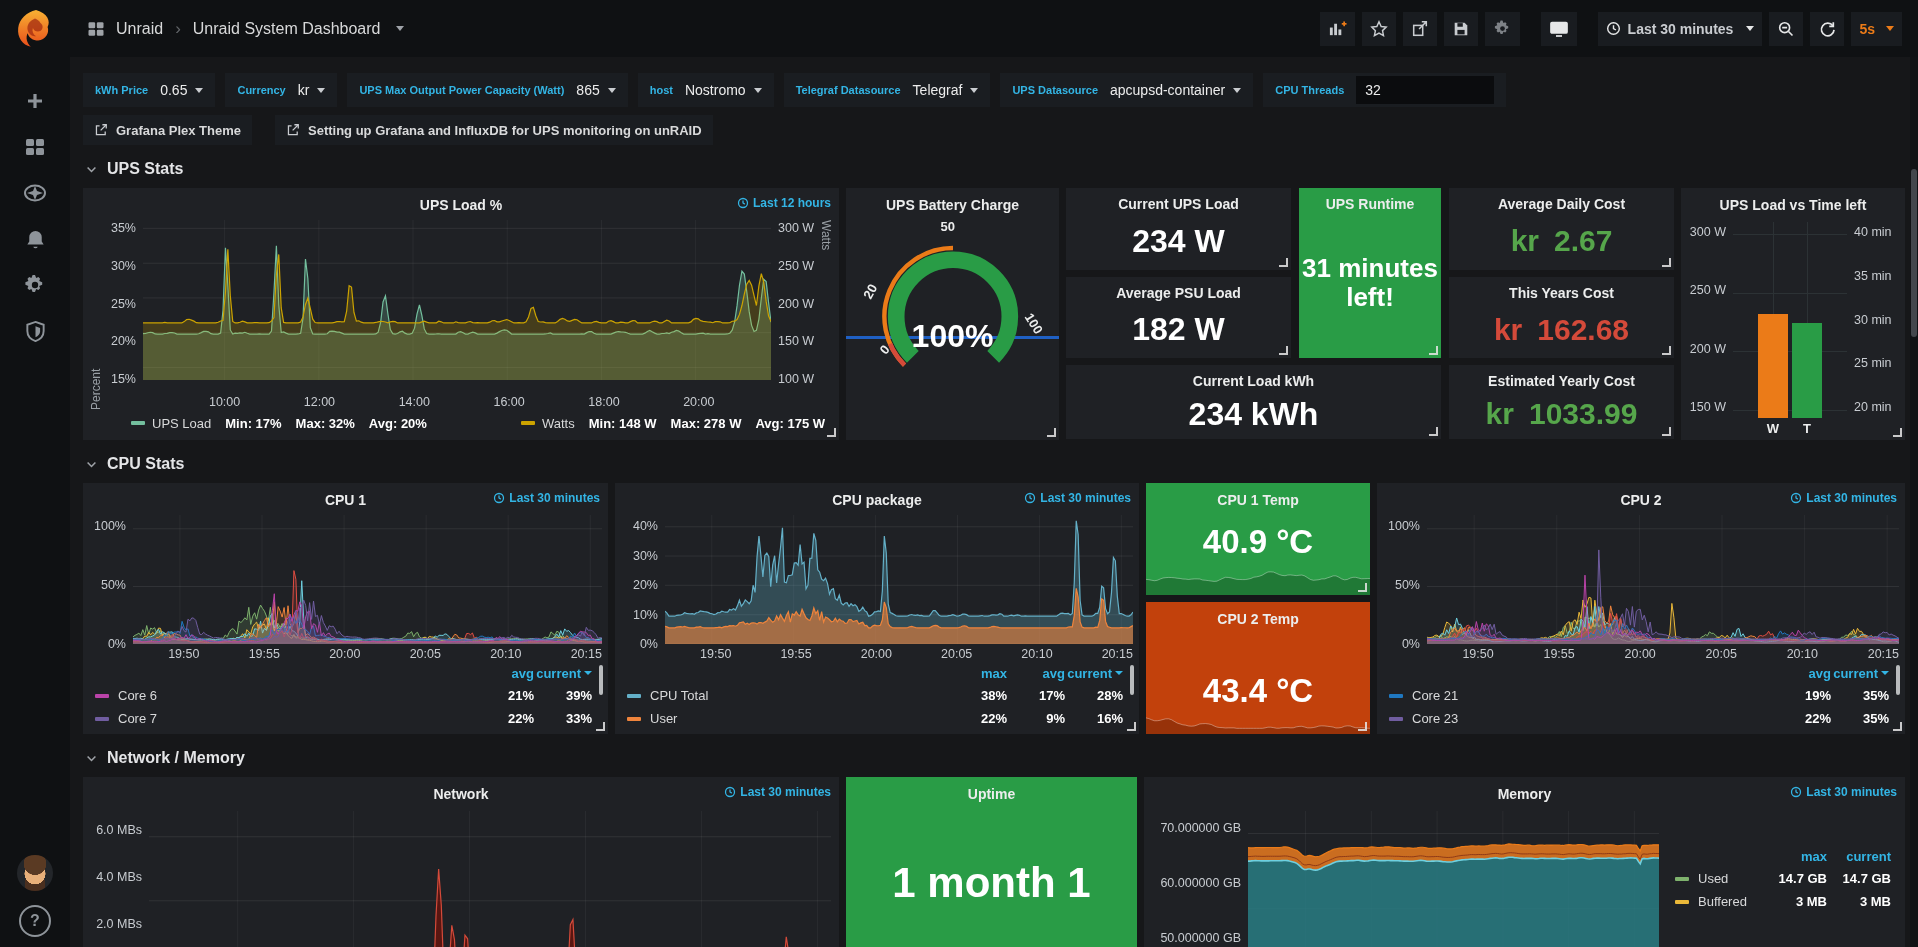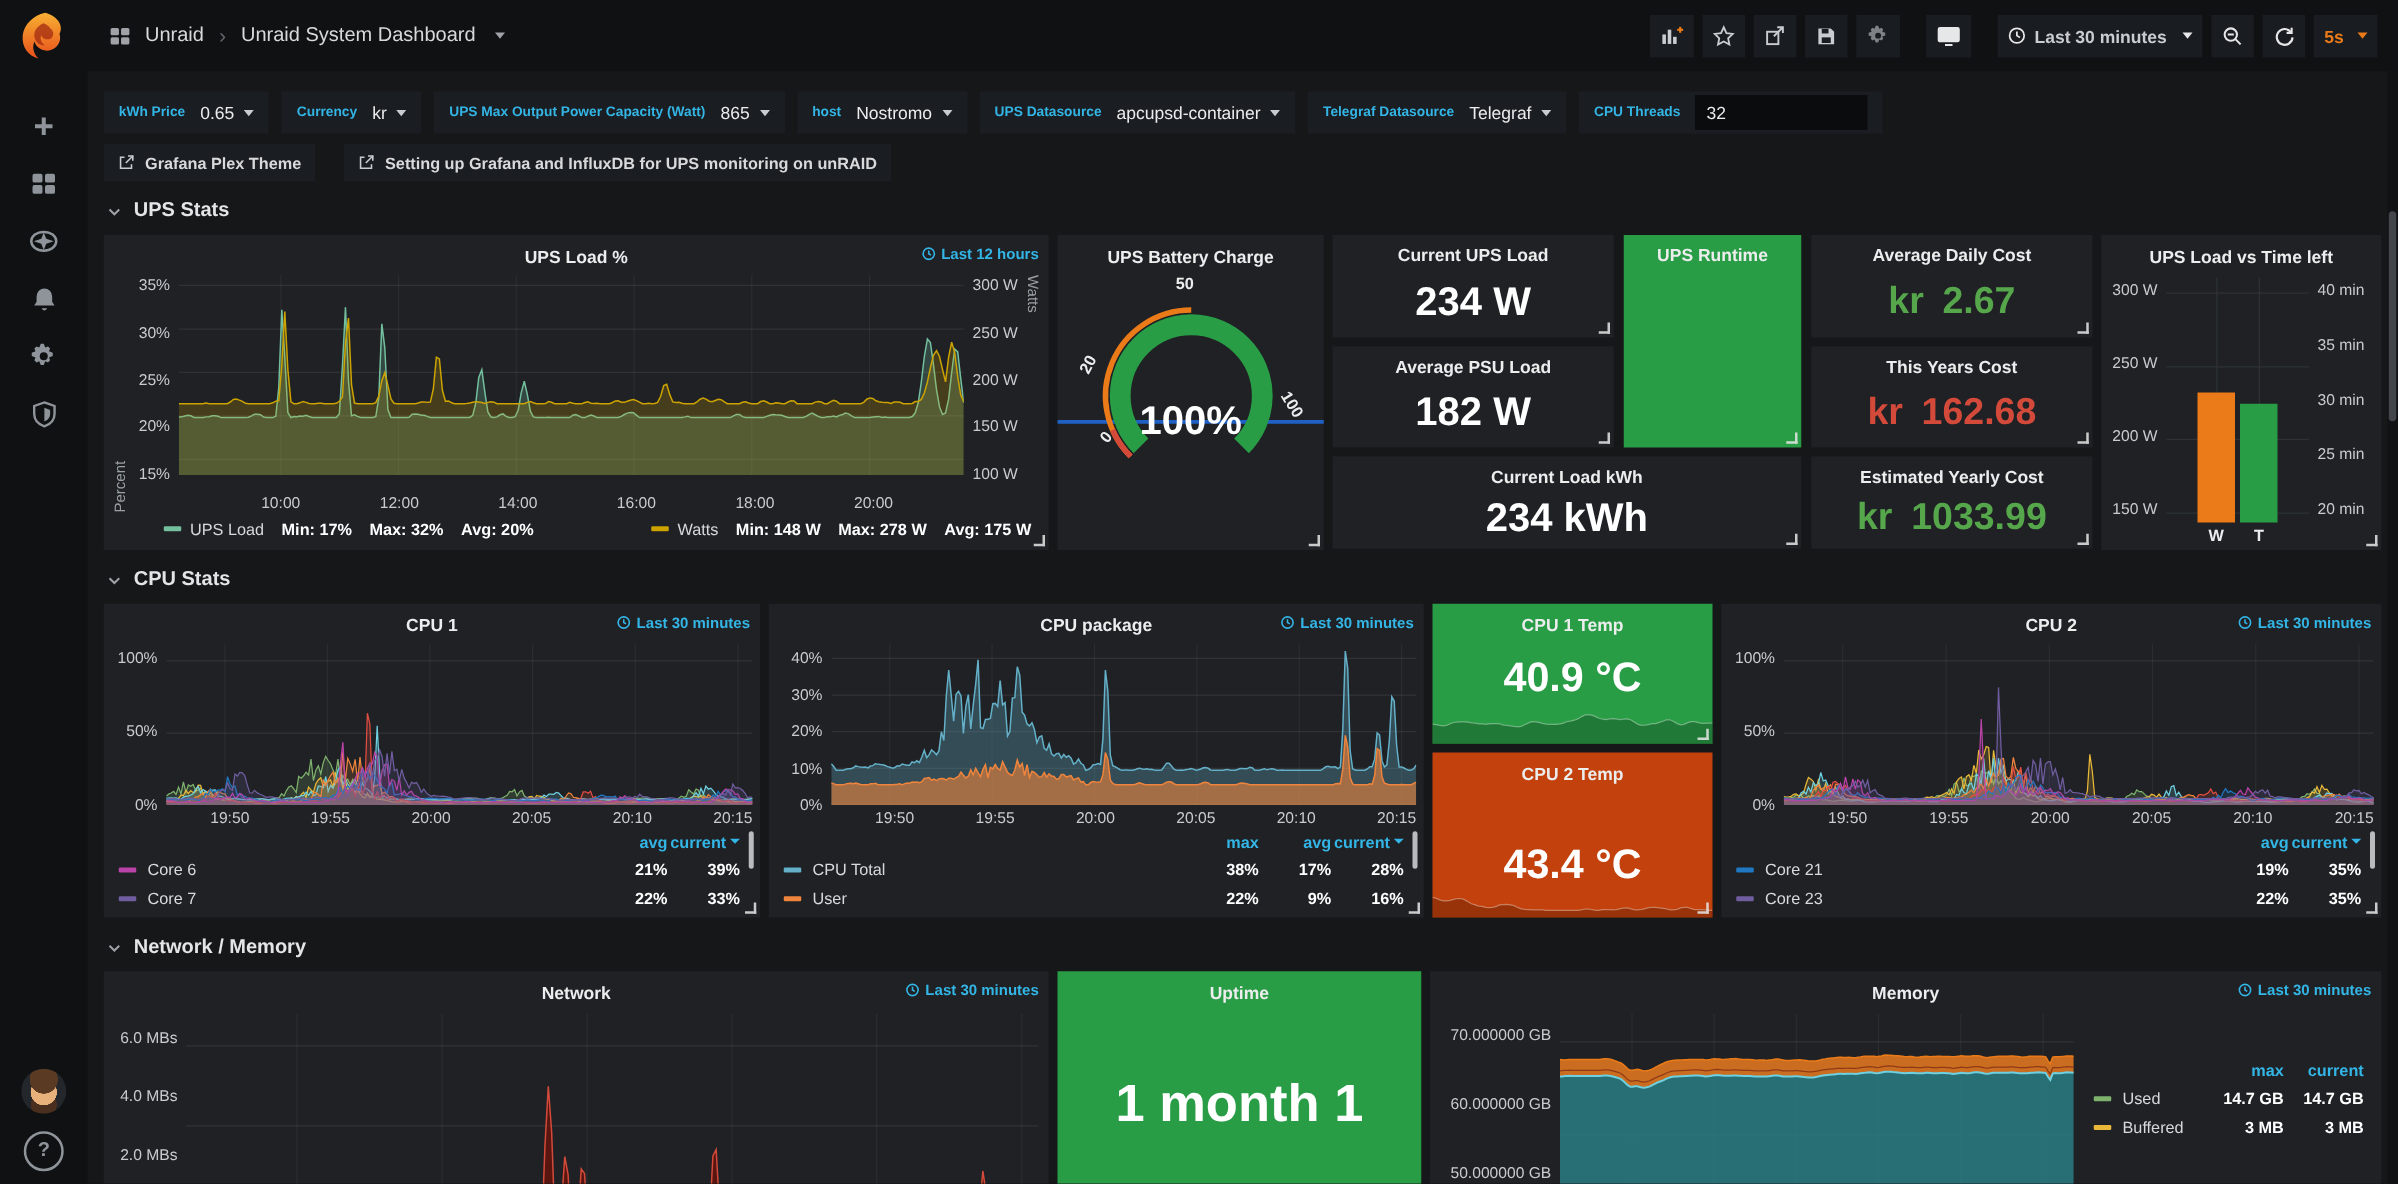--- a/index.html
+++ b/index.html
@@ -304,30 +304,30 @@
           </span>
       </div>
       <div class="pill">
         <span class="pill-label">host</span>
         <span class="pill-value">
             <i style="font-style:normal">Nostromo</i>
             <span class="cdn"></span>
           </span>
       </div>
       <div class="pill">
+        <span class="pill-label">Telegraf Datasource</span>
+        <span class="pill-value">
+            <i style="font-style:normal">Telegraf</i>
+            <span class="cdn"></span>
+          </span>
+      </div>
+      <div class="pill">
         <span class="pill-label">UPS Datasource</span>
         <span class="pill-value">
             <i style="font-style:normal">apcupsd-container</i>
-            <span class="cdn"></span>
-          </span>
-      </div>
-      <div class="pill">
-        <span class="pill-label">Telegraf Datasource</span>
-        <span class="pill-value">
-            <i style="font-style:normal">Telegraf</i>
             <span class="cdn"></span>
           </span>
       </div>
       <div class="pill">
         <span class="pill-label">CPU Threads</span>
         <input class="var-input" value="32" style="">
       </div>
     </div>
 
     <div class="links">
@@ -459,20 +459,21 @@
         <div class="panel stat">
           <div class="p-head">
               <span class="p-title">Current UPS Load</span>
             </div>
           <div class="stat-val">234 W</div>
         </div>
         <div class="panel stat runtime green" style="background: rgb(41, 156, 70);">
           <div class="p-head">
               <span class="p-title">UPS Runtime</span>
             </div>
+          <div class="stat-val">31 minutes left!</div>
         </div>
         <div class="panel stat">
           <div class="p-head">
               <span class="p-title">Average Daily Cost</span>
             </div>
           <div class="stat-val cost-val" style="color: rgb(86, 166, 75);">
             <span>kr</span>
             <span>2.67</span>
           </div>
         </div>

